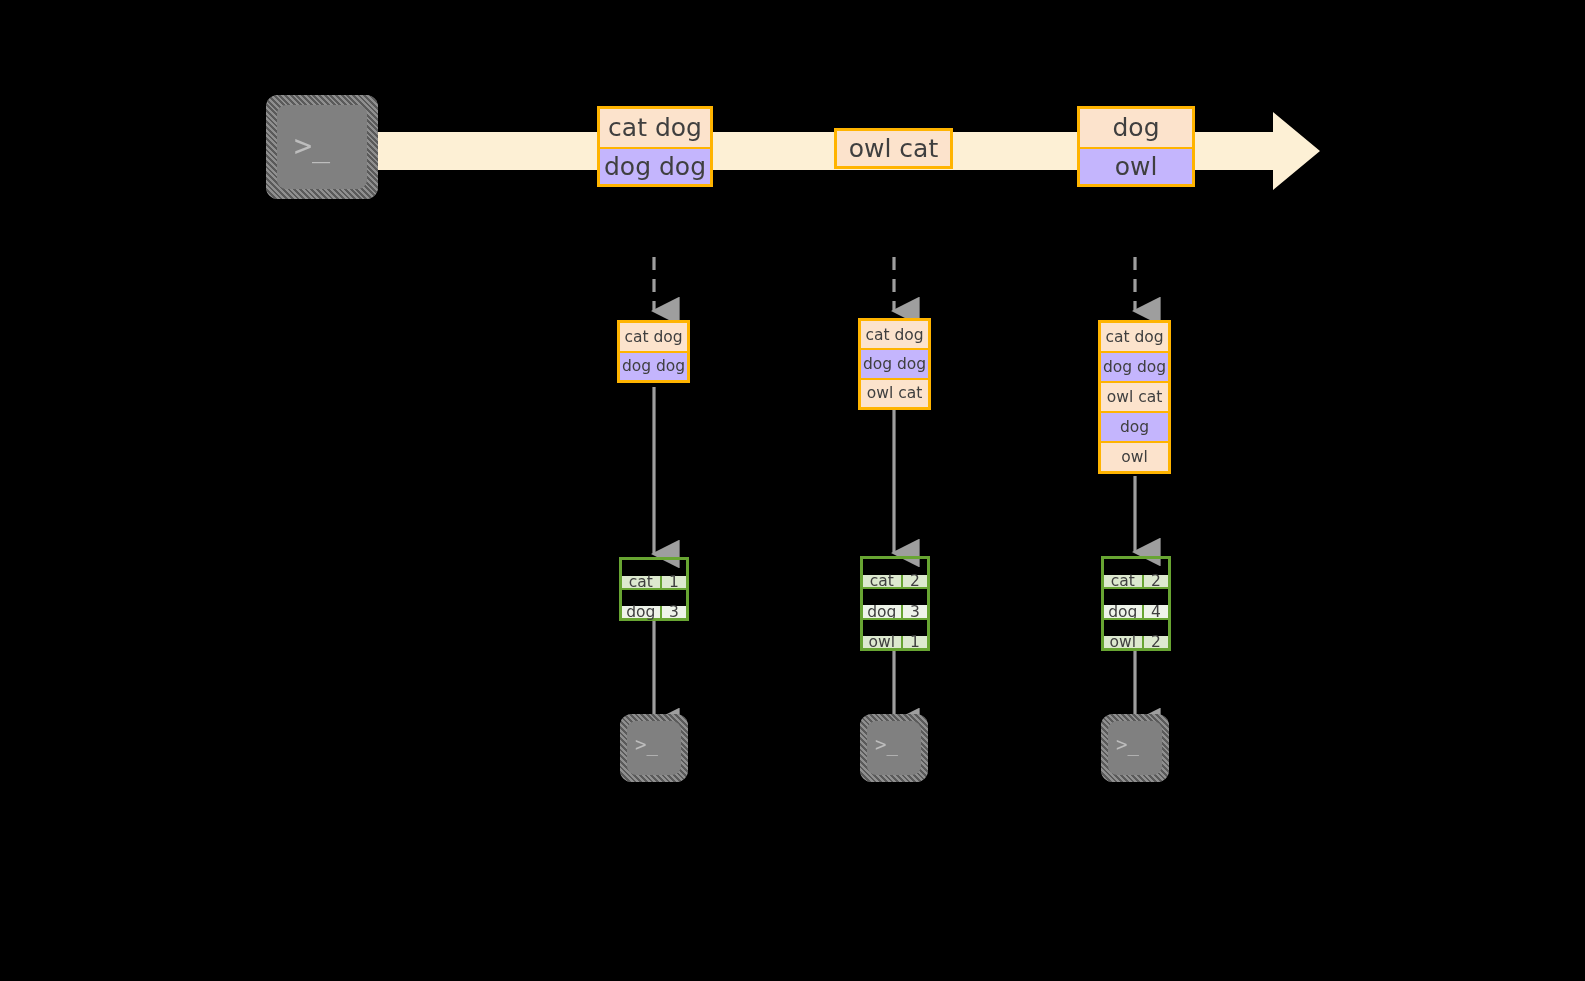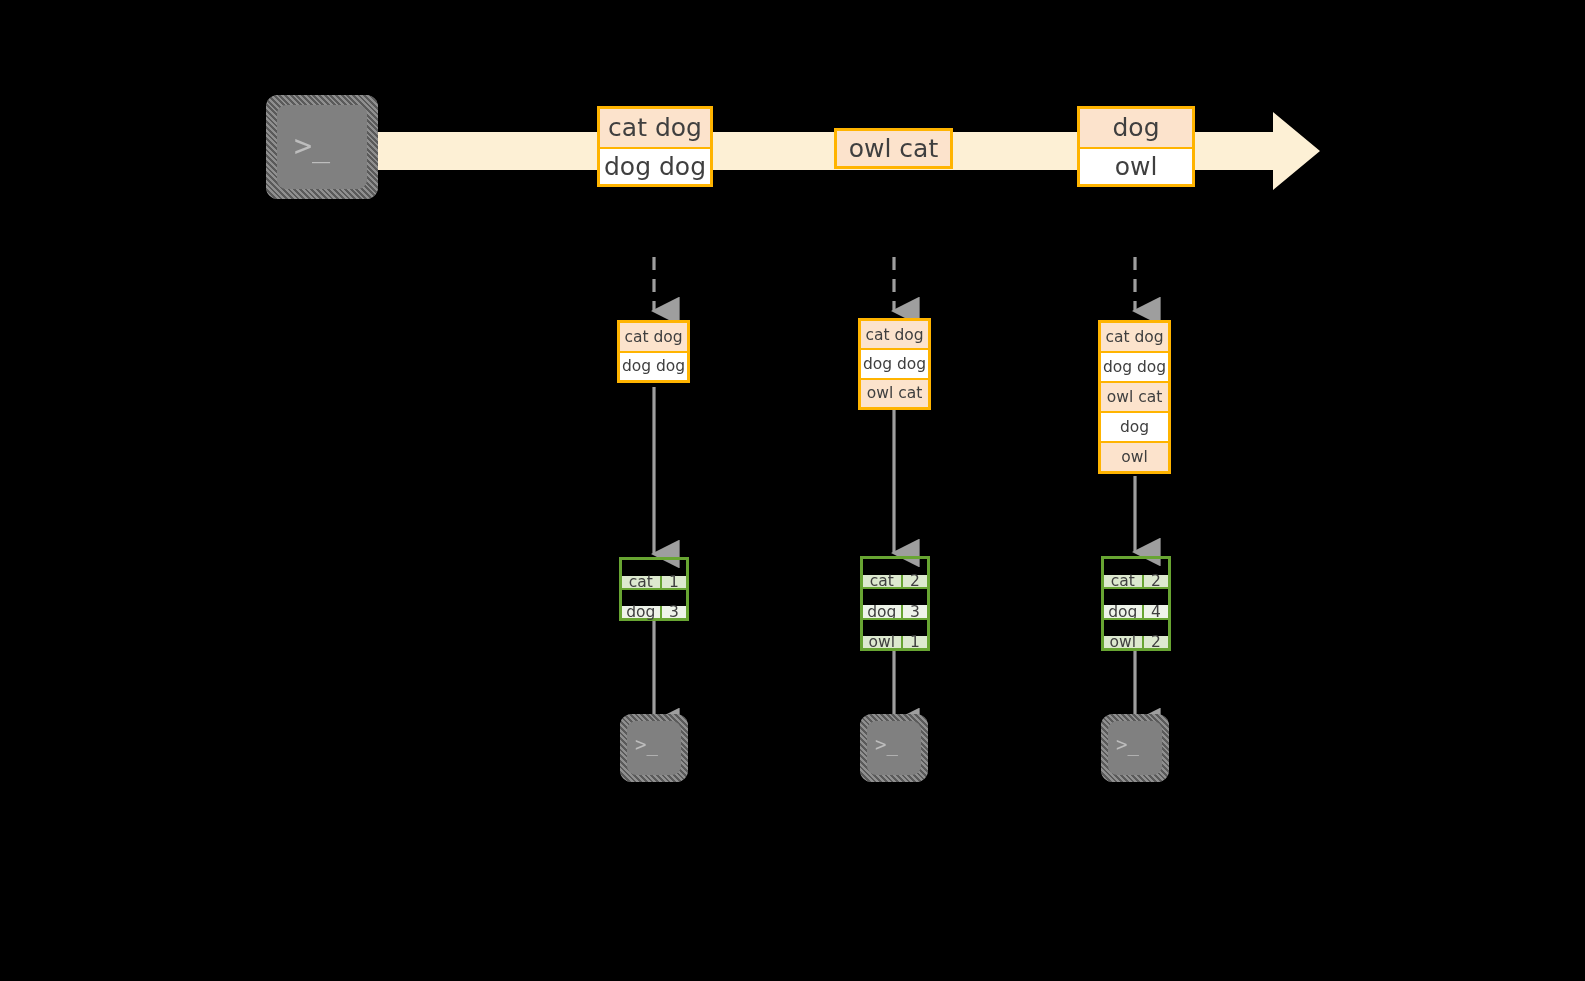--- a/index.html
+++ b/index.html
@@ -70,21 +70,21 @@
     align-items: center;
     justify-content: center;
     color: #3f3f3f;
     white-space: nowrap;
     overflow: hidden;
   }
   .obox .row + .row {
     border-top: 2px solid #ffb400;
   }
   .fill-dark { background: #fce3cc; }
-  .fill-light { background: #ffffff; text-align: right; }
+  .fill-light { background: #c4b5fd; text-align: right; }
 
   
   .obox.top { }
   .obox.top .row { font-size: 25px; }
 
   
   .obox.stack .row { font-size: 15.5px; }
 
   
   .gtable {

